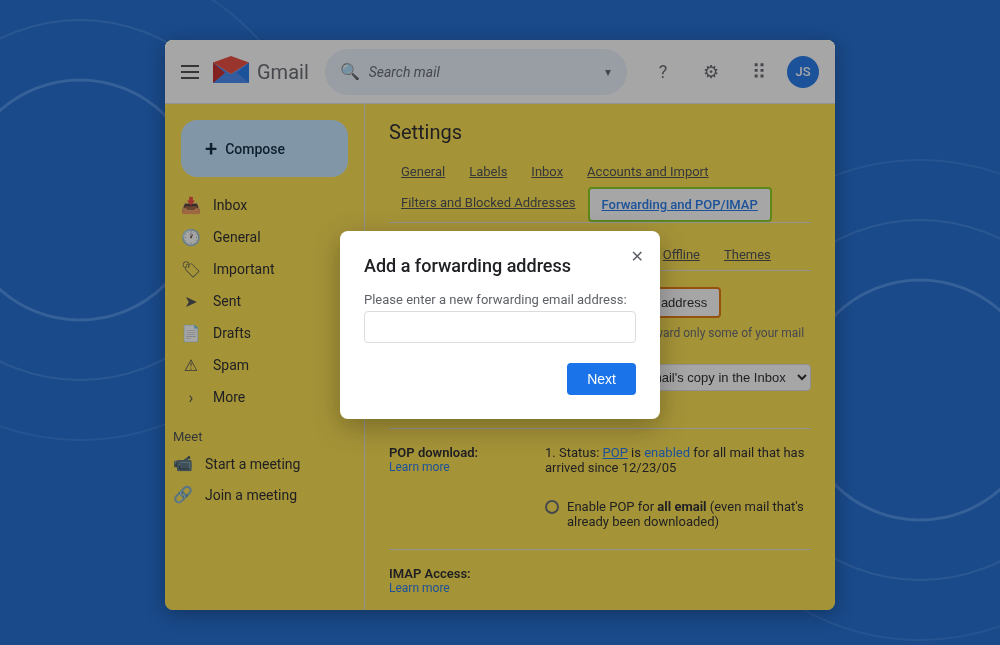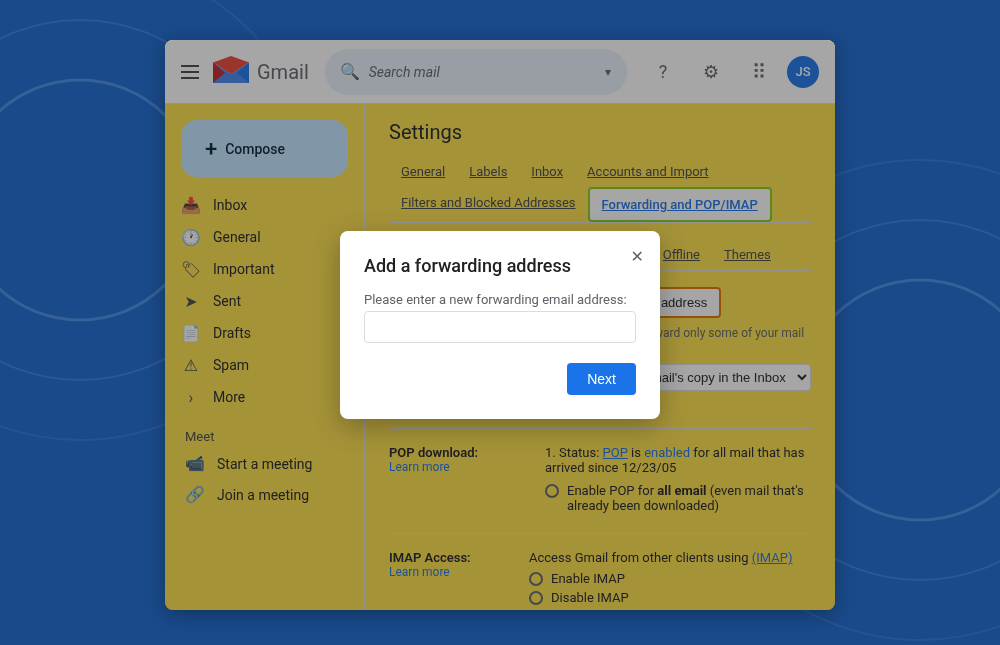--- a/index.html
+++ b/index.html
@@ -144,21 +144,21 @@
       height: 32px;
       border-radius: 0 16px 16px 0;
       cursor: pointer;
       gap: 12px;
       font-size: 14px;
       color: #202124;
       margin-right: 16px;
     }
     .nav-icon { font-size: 16px; color: #444746; width: 20px; text-align: center; }
 
-    .meet-section { padding: 8px 20px; }
+    .meet-section { padding: 8px 8px; }
     .meet-title {
       font-size: 13px; color: #444746; padding: 8px 0 4px;
     }
     .meet-item {
       display: flex; align-items: center; gap: 12px;
       padding: 6px 0; cursor: pointer; font-size: 14px; color: #202124;
     }
     .meet-icon { font-size: 16px; color: #444746; width: 20px; text-align: center; }
 
     
@@ -230,21 +230,21 @@
       background: #fff;
       font-size: 13px;
       color: #202124;
       cursor: pointer;
       border: 2px solid #e37400;
     }
 
     .tip-text { font-size: 12px; color: #5f6368; margin-top: 8px; }
     .tip-link { color: #1a73e8; cursor: pointer; }
 
-    .pop-status { margin-bottom: 8px; }
+    .pop-status { margin-bottom: 24px; }
     .pop-link { color: #1a73e8; text-decoration: underline; }
     .pop-enabled { color: #1a73e8; }
 
     .radio-row {
       display: flex; align-items: flex-start; gap: 8px; margin: 4px 0;
     }
     .radio-circle {
       width: 14px; height: 14px; border-radius: 50%;
       border: 2px solid #5f6368;
       flex-shrink: 0; margin-top: 1px;
@@ -508,31 +508,20 @@
           </div>
         </div>
       </div>
 
       <div class="settings-row" style="flex-direction:column;gap:8px;">
         <div style="display:flex;">
           <div class="settings-label">
             <span>IMAP Access:</span>
             <span class="learn-more">Learn more</span>
           </div>
-          <div class="settings-content">
-            <div>Access Gmail from other clients using <span class="imap-label">(IMAP)</span></div>
-            <div class="radio-row" style="margin-top:6px;">
-              <span class="radio-circle"></span>
-              <span>Enable IMAP</span>
-            </div>
-            <div class="radio-row">
-              <span class="radio-circle"></span>
-              <span>Disable IMAP</span>
-            </div>
-          </div>
         </div>
       </div>
 
     </div>
 
     <div class="overlay">
       <div class="modal">
         <div class="modal-title">Add a forwarding address</div>
         <span class="modal-close">✕</span>
         <div class="modal-label">Please enter a new forwarding email address:</div>

